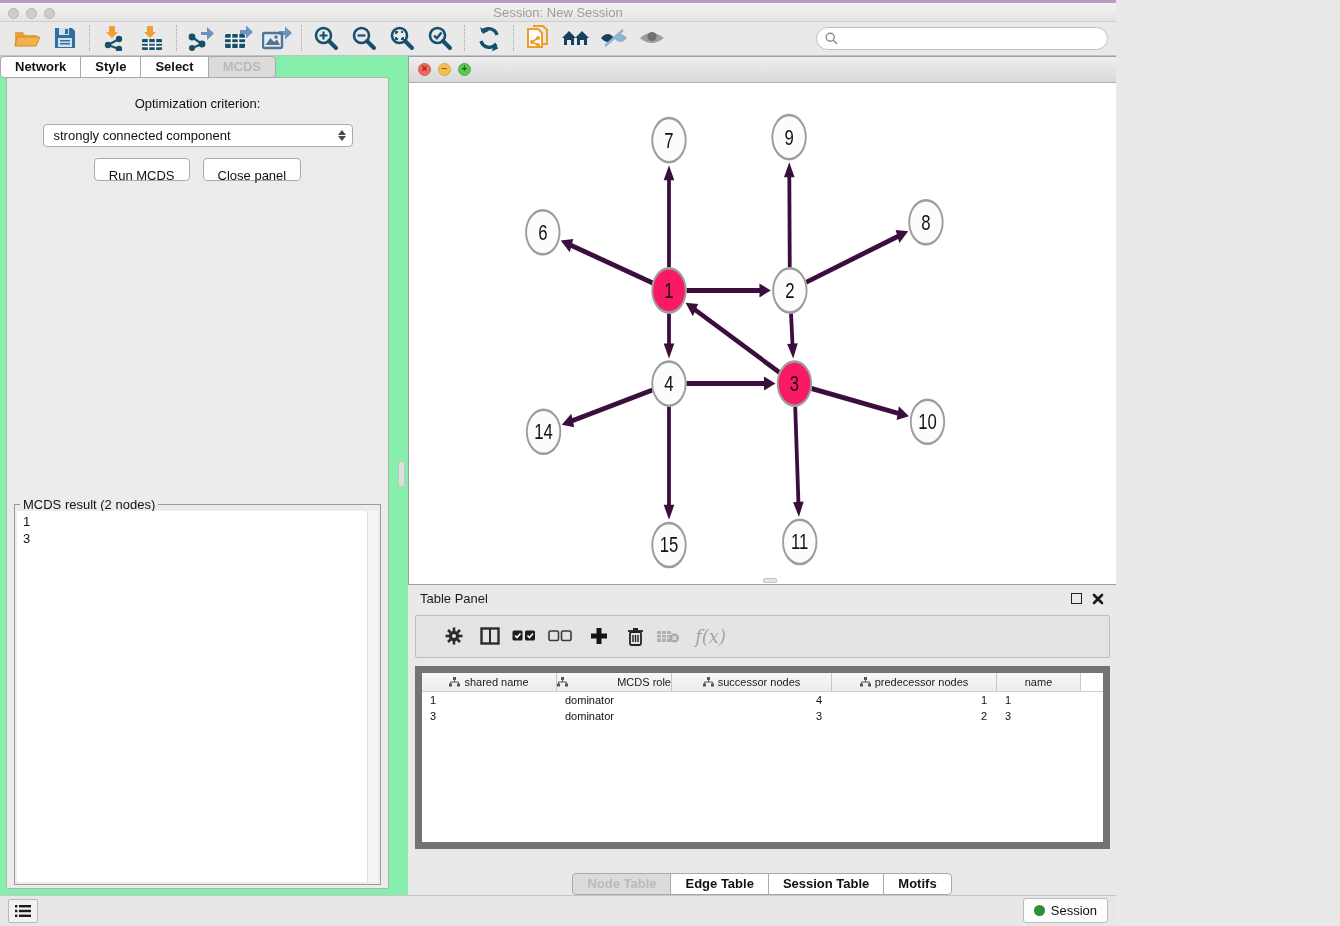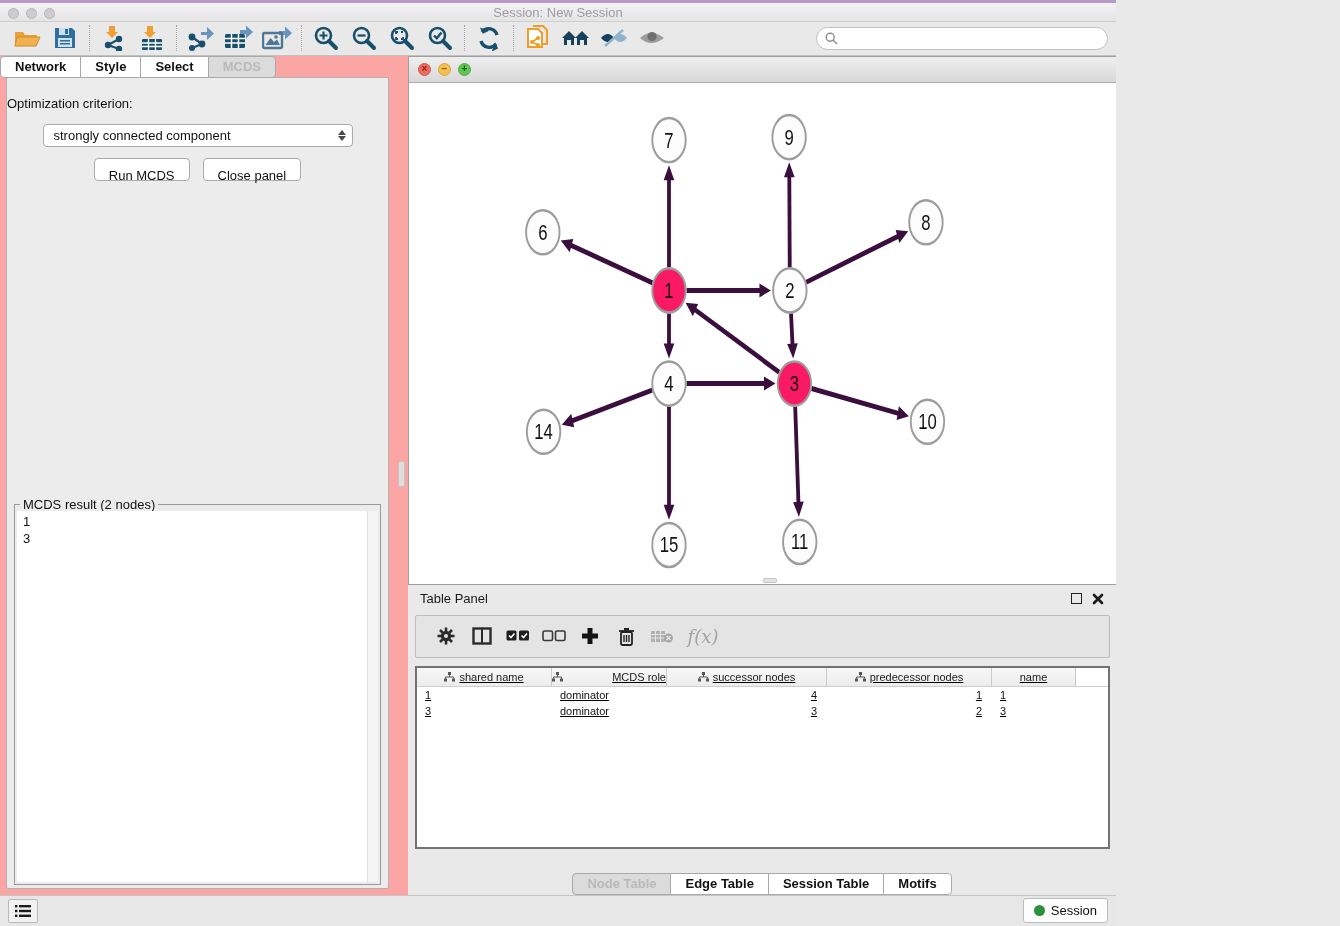--- a/index.html
+++ b/index.html
@@ -1,18 +1,18 @@
 <!DOCTYPE html>
 <html><head>
 <meta charset="utf-8">
 <style>
   * { margin:0; padding:0; box-sizing:border-box; }
   html,body { width:1340px; height:926px; }
   body { font-family:"Liberation Sans", sans-serif; background:#e9e9e9; overflow:hidden; }
-  .app { width:1116px; height:926px; border-top:3px solid #b79bc6; background:#fca5a5; position:relative; display:flex; flex-direction:column; }
+  .app { width:1116px; height:926px; border-top:3px solid #b79bc6; background:#86efac; position:relative; display:flex; flex-direction:column; }
 
   
   .titlebar { height:22px; background:linear-gradient(#f3f3f3,#e4e4e4); border-bottom:1px solid #cfcfcf; position:relative; display:flex; align-items:center; justify-content:center; }
   .traffic-inactive { position:absolute; left:8px; top:5px; display:flex; gap:7px; }
   .traffic-inactive span { width:11px; height:11px; border-radius:50%; background:#cdcdcd; border:1px solid #b5b5b5; }
   .win-title { font-size:13px; color:#9d9d9d; }
 
   
   .main-toolbar { height:38px; background:#e9e9e9; border-bottom:1px solid #c2c2c2; display:flex; align-items:center; padding:0 8px; }
   .tb-btn { width:38px; height:32px; display:flex; align-items:center; justify-content:center; cursor:default; }
@@ -28,21 +28,21 @@
   .panel-header { height:30px; display:flex; align-items:center; padding:0 12px; }
   .panel-title { font-size:13px; color:#1a1a1a; }
   .panel-header .hdr-icons { margin-left:auto; display:flex; gap:10px; align-items:center; }
   .float-box { width:11px; height:11px; border:1.5px solid #222; background:transparent; display:inline-block; }
   .tab-row { display:flex; justify-content:flex-start; height:22px; margin-bottom:-1px; z-index:2; position:relative; }
   .seg-tab { font-size:13px; font-weight:bold; color:#111; background:#fff; border:1px solid #a9a9a9; padding:2px 14px 3px; margin-left:-1px; line-height:15px; }
   .seg-tab:first-child { border-radius:4px 0 0 4px; margin-left:0; }
   .seg-tab:last-child { border-radius:0 4px 4px 0; }
   .seg-tab.active-disabled { background:#dbdbdb; color:#b9b9b9; font-weight:bold; }
   .cp-body { flex:1; margin:0 6px 6px 6px; border:1px solid #b2b2b2; background:#ececec; border-radius:2px; padding-top:18px; display:flex; flex-direction:column; }
-  .opt-label { font-size:13px; color:#111; margin-bottom:13px; }
+  .opt-label { text-align:center; font-size:13px; color:#111; margin-bottom:13px; }
   .dropdown { margin:0 auto; width:310px; height:23px; background:#fff; border:1px solid #ababab; border-radius:4px; display:flex; align-items:center; padding:0 6px 0 10px; }
   .dropdown .dd-value { flex:1; font-size:13px; color:#111; }
   .dd-arrows { display:flex; flex-direction:column; gap:1px; align-items:center; }
   .dd-arrows i { width:0; height:0; border-left:4px solid transparent; border-right:4px solid transparent; }
   .dd-arrows .up { border-bottom:5px solid #4a4a4a; }
   .dd-arrows .dn { border-top:5px solid #4a4a4a; }
   .btn-row { display:flex; justify-content:center; gap:13px; margin-top:11px; }
   .push-btn { background:#fff; border:1px solid #ababab; border-radius:4px; font-size:13px; color:#111; padding:9px 14px; height:23px; line-height:15px; }
   .result-group { margin:auto 7px 3px 7px; height:381px; border:1px solid #9a9a9a; position:relative; background:#ececec; }
   .result-legend { position:absolute; top:-8px; left:5px; font-size:13px; color:#111; background:#ececec; padding:0 3px; }
@@ -66,23 +66,23 @@
   .t-grn { background:#61c555; border:1px solid #4eae43; color:#1c6511; }
   .net-title { position:absolute; left:0; right:0; text-align:center; font-size:13px; color:#333; }
   .net-canvas { flex:1; position:relative; background:#fff; }
   .net-canvas svg { position:absolute; inset:0; }
   .net-grip { position:absolute; bottom:1px; left:50%; width:14px; height:5px; background:#e3e3e3; border:1px solid #cscsc5; border:1px solid #c5c5c5; border-radius:2px; }
 
   
   .table-panel { flex:1; background:#e9e9e9; display:flex; flex-direction:column; position:relative; }
   .tp-header { height:28px; display:flex; align-items:center; padding:0 12px; }
   .tp-toolbar { margin:2px 6px 0 7px; height:43px; border:1px solid #bdbdbd; background:#e4e4e4; border-radius:2px; display:flex; align-items:center; padding:0 12px; gap:0; }
-  .tt-btn { width:36px; height:34px; display:flex; align-items:center; justify-content:center; }
+  .tt-btn { width:36px; height:34px; display:flex; align-items:center; justify-content:flex-end; }
   .fx-label { font-family:"DejaVu Serif", serif; font-style:italic; font-size:18px; color:#a3a3a3; }
-  .table-box { margin:8px 6px 16px 7px; height:183px; border:2px solid #737373; background:#fff; overflow:hidden; position:relative;text-decoration:underline; }
+  .table-box { margin:8px 6px 16px 7px; height:183px; border:7px solid #737373; background:#fff; overflow:hidden; position:relative; }
   .thead { display:flex; height:19px; border-bottom:1px solid #cfcfcf; }
   .th { background:linear-gradient(#f7f7f7,#ececec); border-right:1px solid #c9c9c9; display:flex; align-items:center; justify-content:center; gap:4px; font-size:11px; color:#1a1a1a; }
   .tree-icon { flex:0 0 auto; }
   .trow { display:flex; height:16px; align-items:center; }
   .td { font-size:11px; color:#111; padding:0 4px; }
   .td.left { text-align:left; padding-left:8px; }
   .td.right { text-align:right; padding-right:10px; }
   .table-tabs { display:flex; justify-content:center; margin-top:8px; }
 
   

